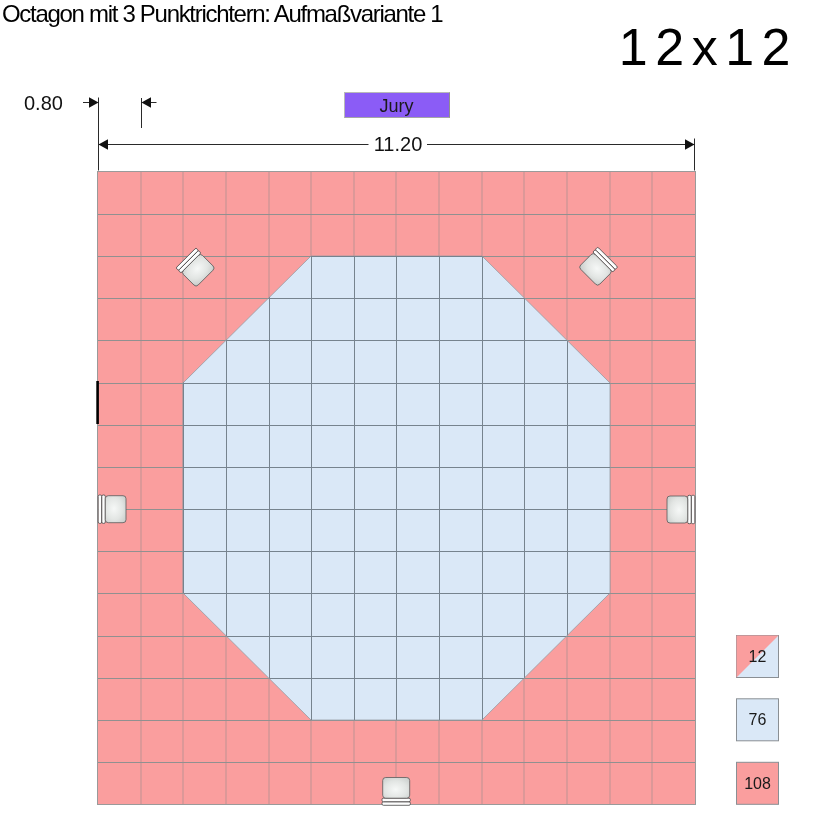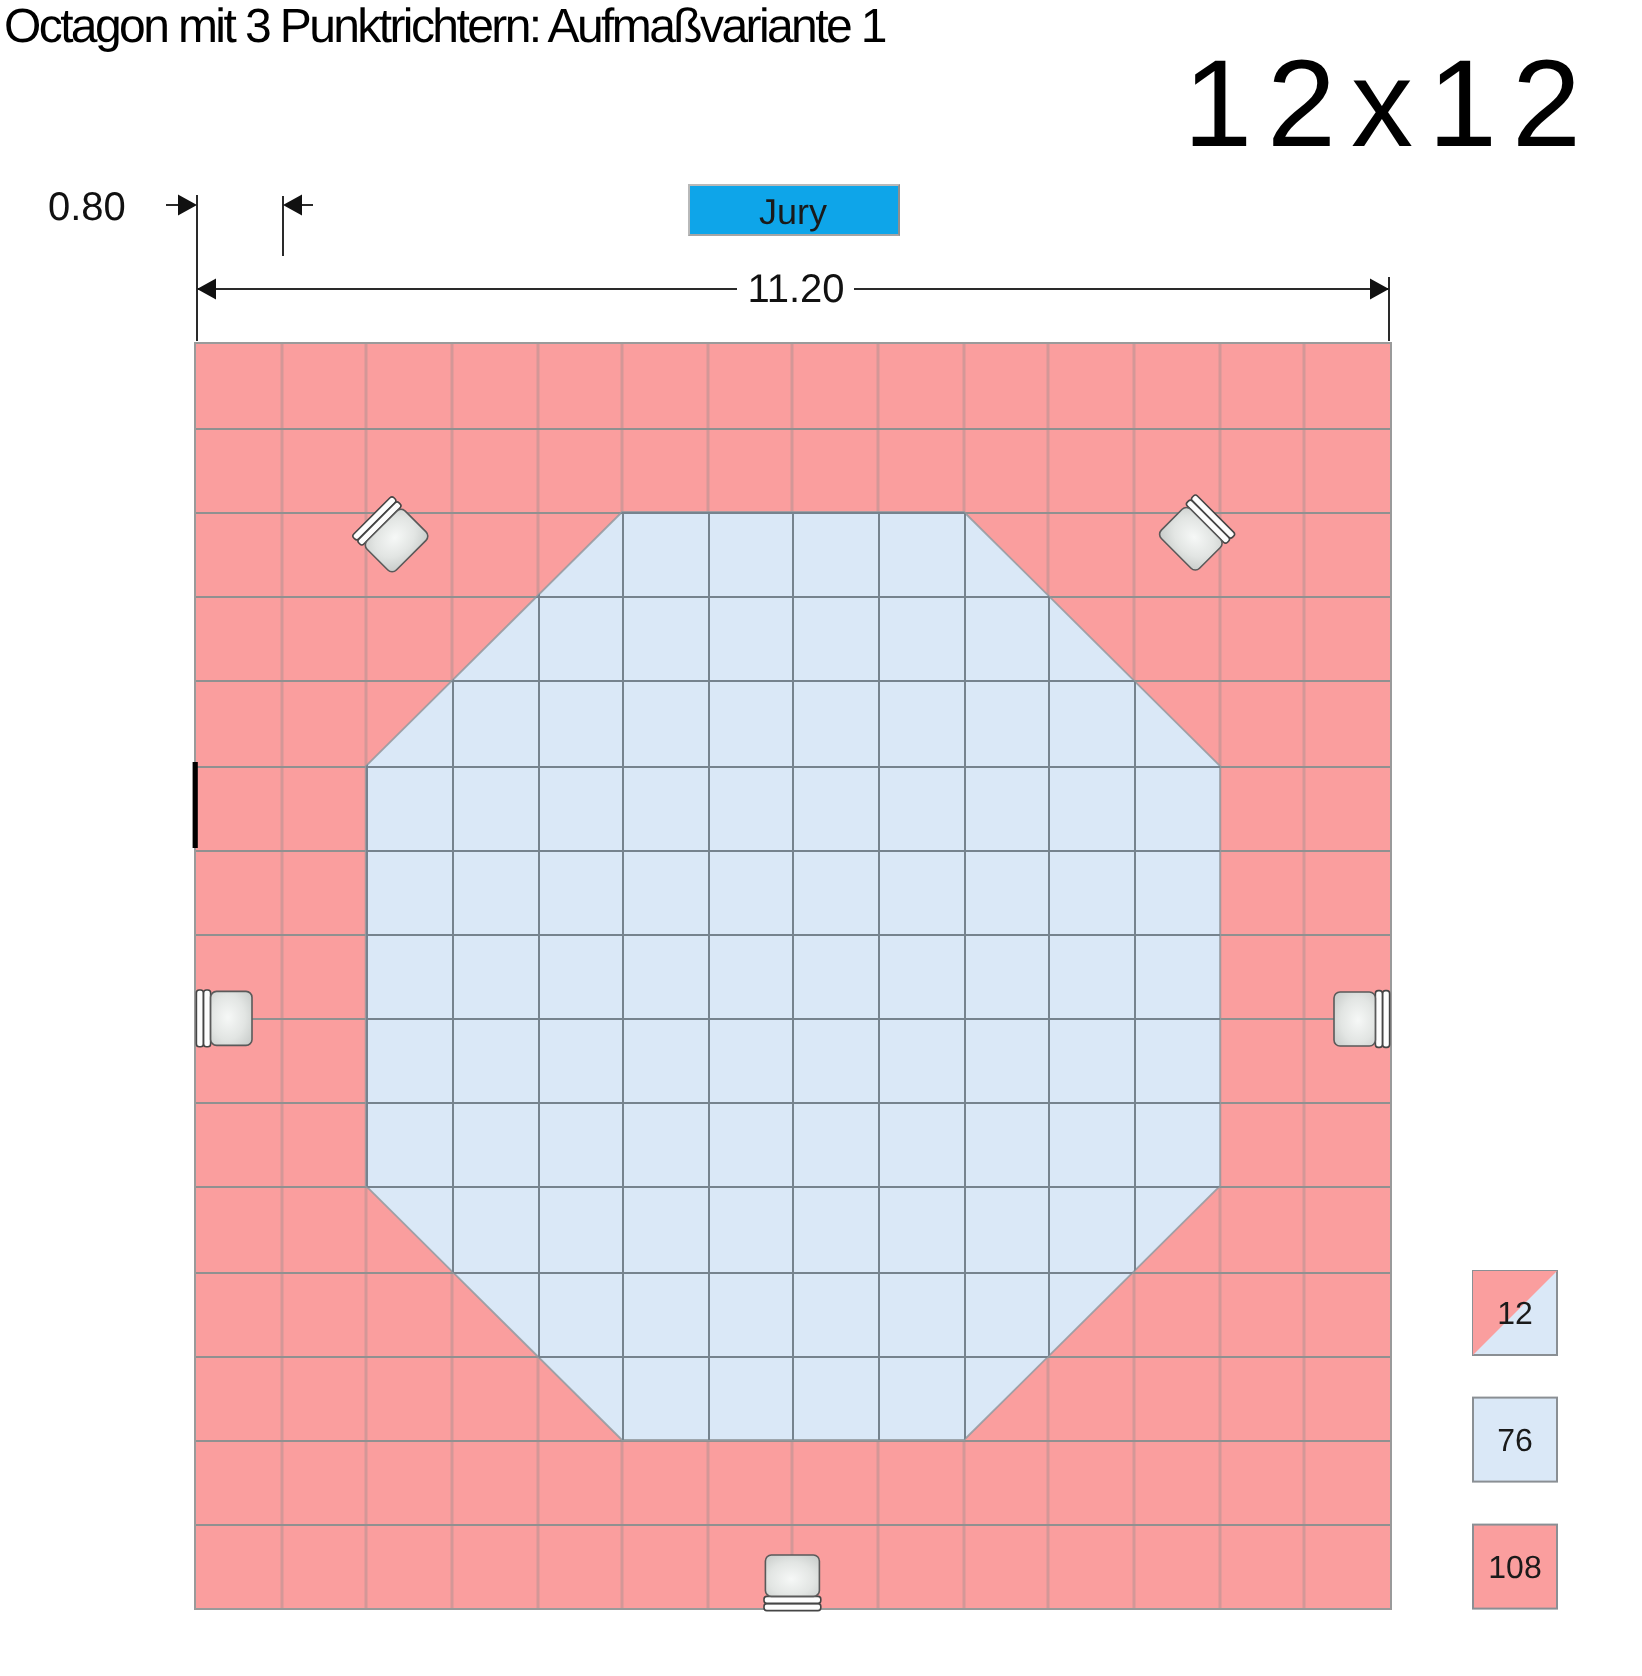--- a/index.html
+++ b/index.html
@@ -1,18 +1,18 @@
 <!DOCTYPE html>
 <html><head><meta charset="utf-8">
 <style>
 html,body{margin:0;padding:0;width:821px;height:838px;background:#fff;overflow:hidden}
 body{font-family:"Liberation Sans",sans-serif;position:relative}
 .title{position:absolute;left:2px;top:0px;font-size:24px;letter-spacing:-1.3px;color:#000;white-space:nowrap}
-.big{position:absolute;right:23px;top:17px;font-size:62px;color:#000;letter-spacing:7.5px;white-space:nowrap}
-.jury{position:absolute;left:343.5px;top:91.5px;width:104px;height:24px;background:#0ea5e9;border:1px solid #b9b9b9;border-right-color:#8f8f8f;border-bottom-color:#a5a5a5;font-size:18px;color:#1a1a1a;text-align:center;line-height:26px}
+.big{position:absolute;right:23px;top:17px;font-size:52px;color:#000;letter-spacing:7.5px;white-space:nowrap}
+.jury{position:absolute;left:343.5px;top:91.5px;width:104px;height:24px;background:#8b5cf6;border:1px solid #b9b9b9;border-right-color:#8f8f8f;border-bottom-color:#a5a5a5;font-size:18px;color:#1a1a1a;text-align:center;line-height:26px}
 </style></head>
 <body>
 
 <div class="title">Octagon mit 3 Punktrichtern: Aufmaßvariante 1</div>
 
 <div class="big">12x12</div>
 
 <div class="jury">Jury</div>
 
 <svg width="821" height="838" viewBox="0 0 821 838" xmlns="http://www.w3.org/2000/svg" style="position:absolute;left:0;top:0">

